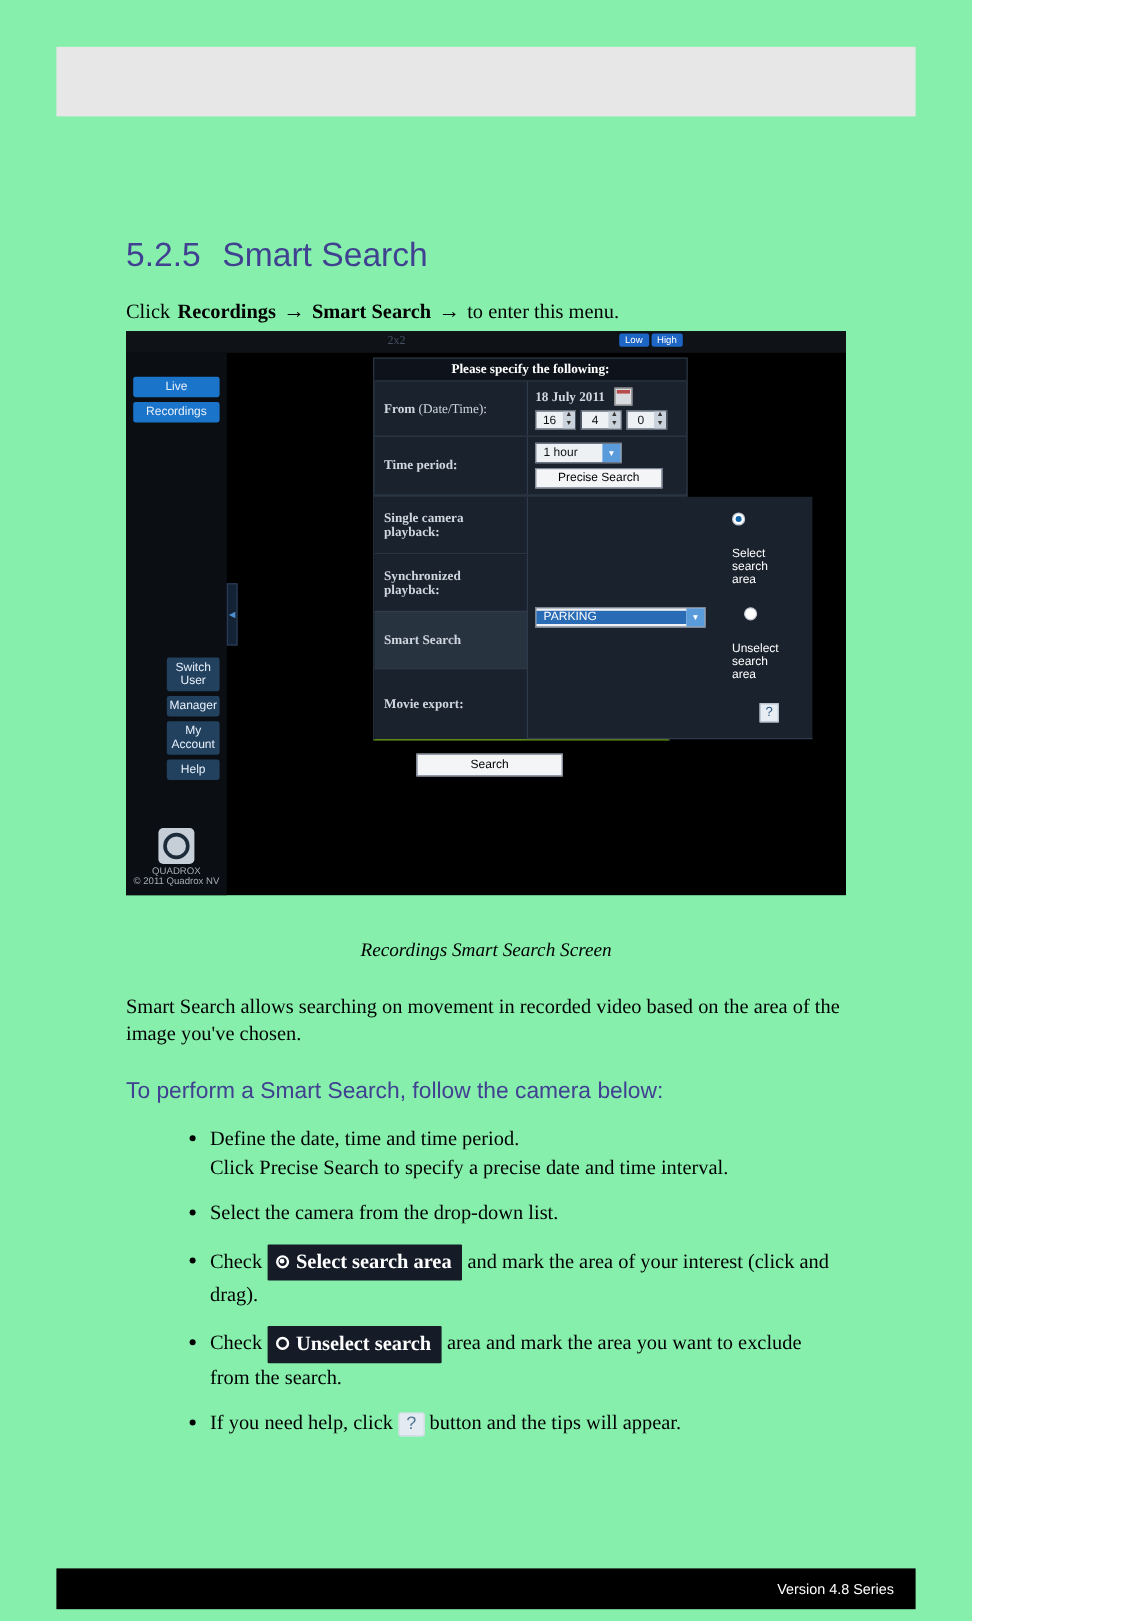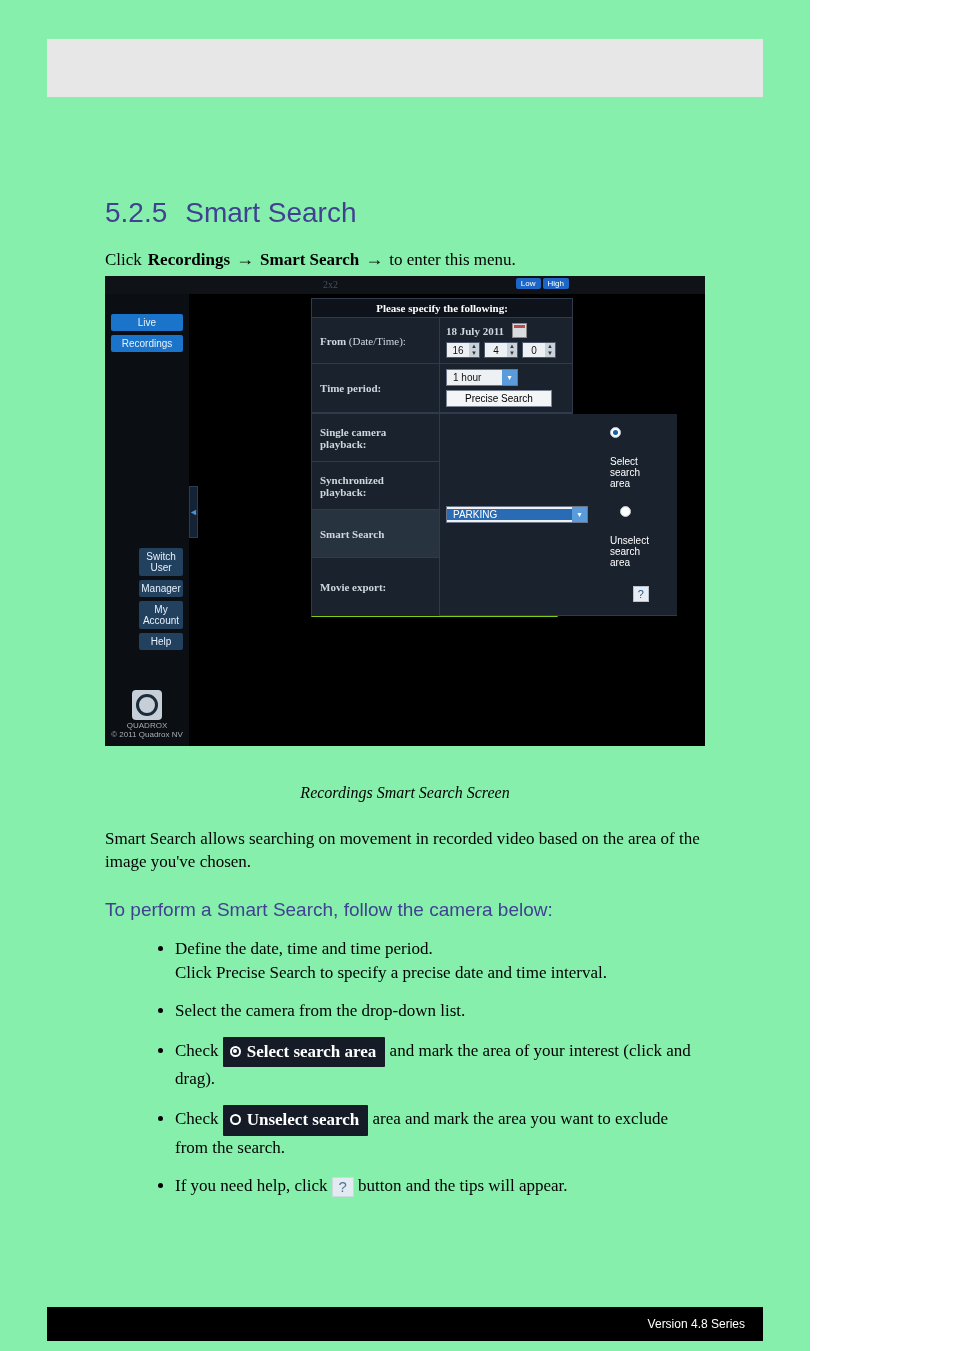--- a/index.html
+++ b/index.html
@@ -629,20 +629,23 @@
               <div class="road"></div>
               <div class="bldg"></div>
               <div class="grid-overlay"></div>
             </div>
           </div>
           <div class="pb-lbl">Synchronized playback:</div>
           <div class="pb-lbl" style="background:#283340;">Smart Search</div>
           <div class="pb-lbl">Movie export:</div>
         </div>
 
+        <div class="search-btn-row">
+          <span class="win-btn" style="padding:3px 44px;">Search</span>
+        </div>
       </div>
 
     </div>
   </div>
 
   <div class="body-text">
     <div style="text-align:center;font-style:italic;margin-top:10px;font-size:16px;color:#000;">Recordings Smart Search Screen</div>
 
     <p style="margin-top:24px;">Smart Search allows searching on movement in recorded video based on the area of the image you've chosen.</p>
 

